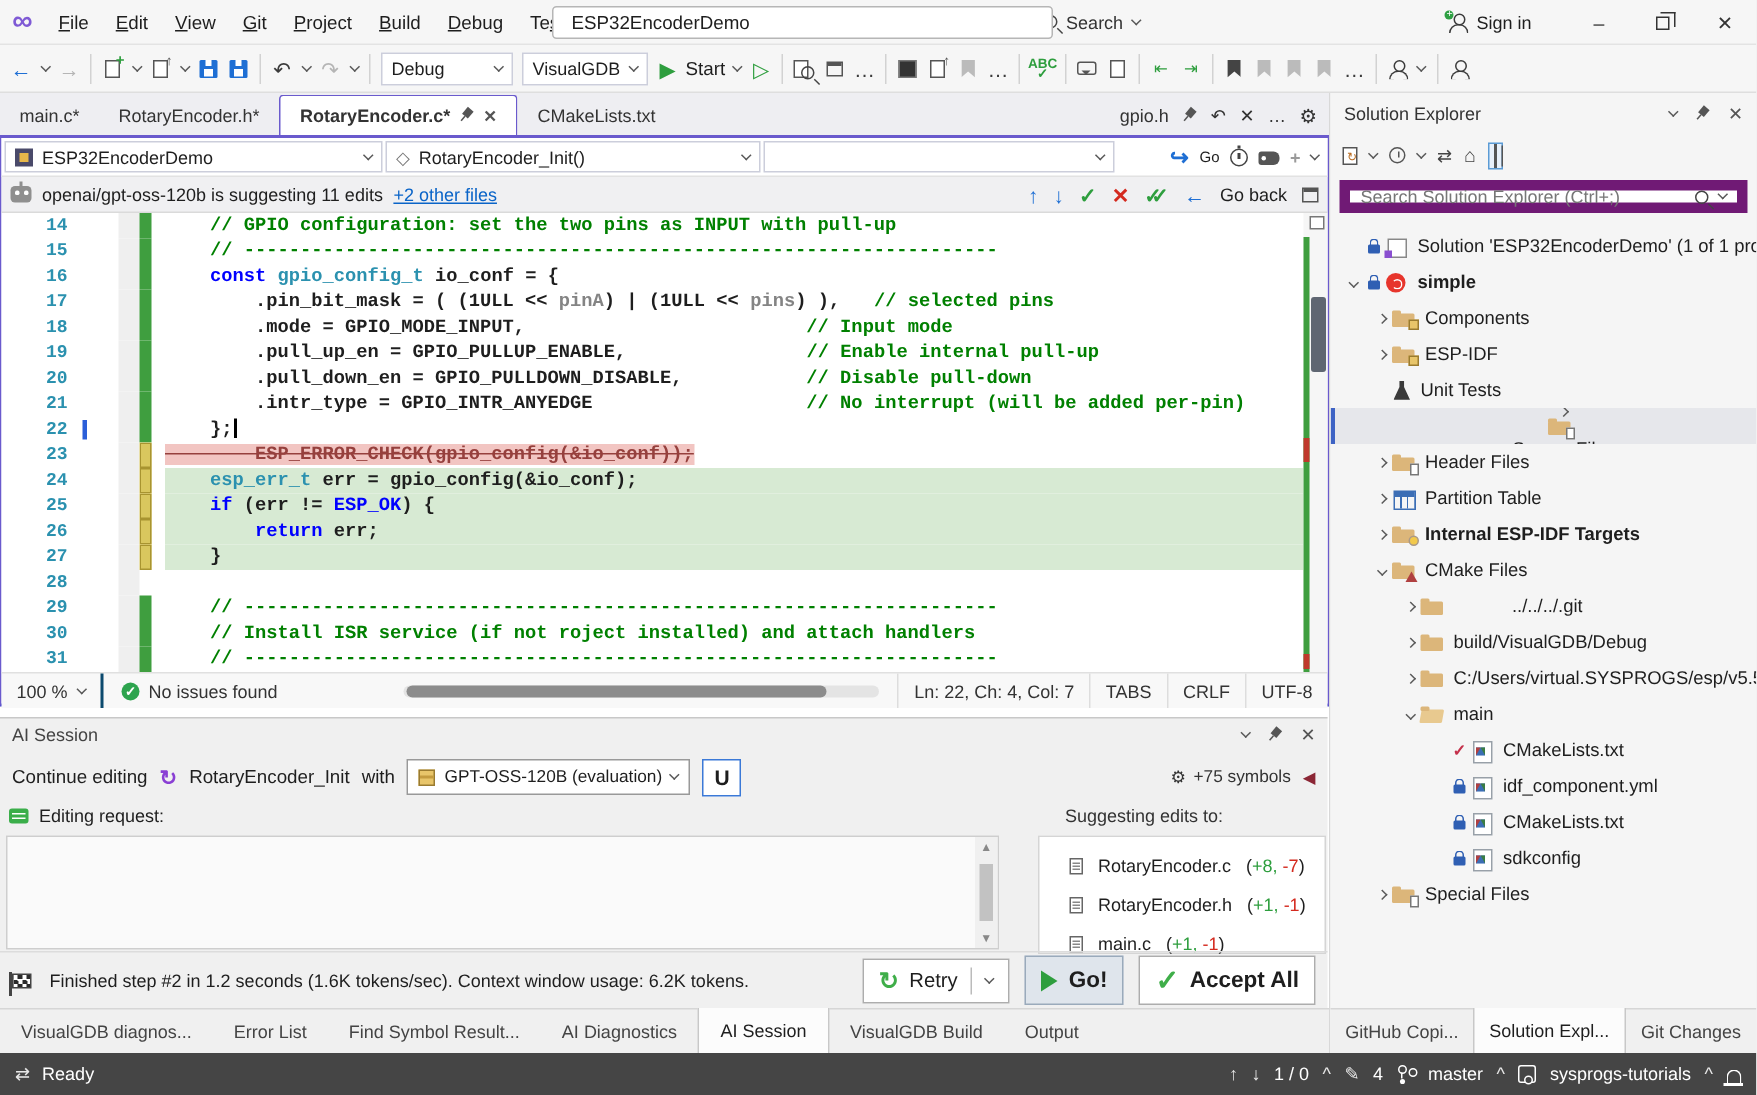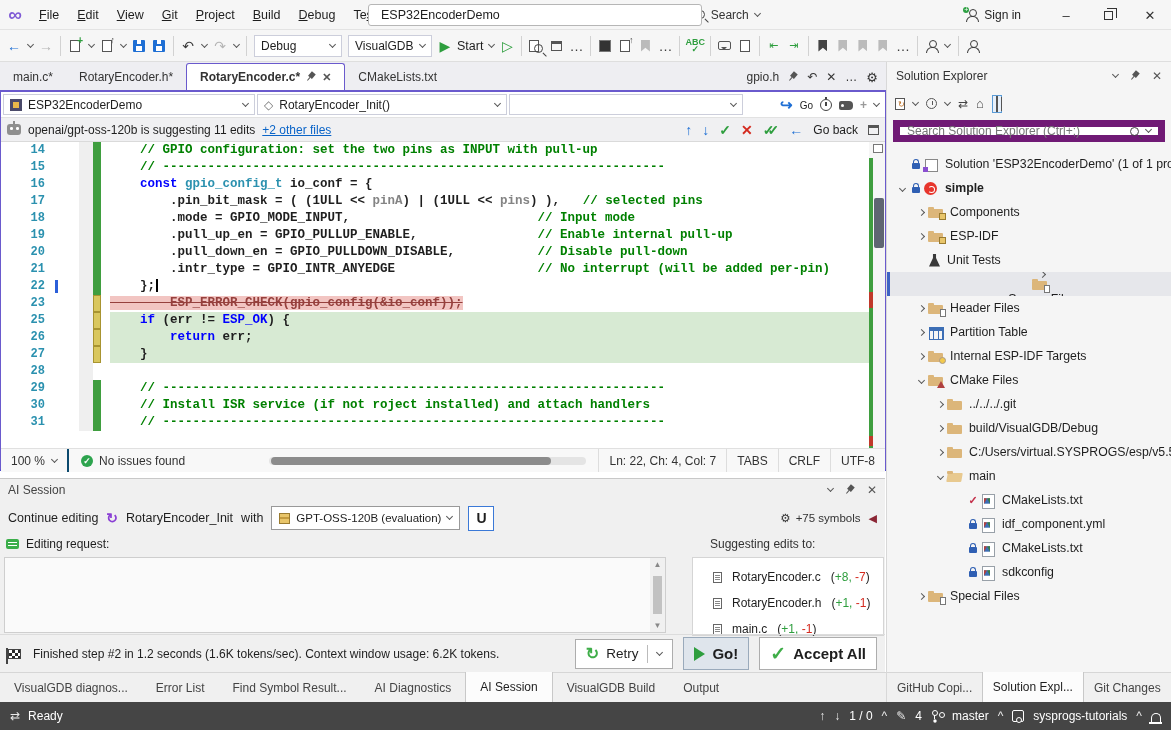--- a/index.html
+++ b/index.html
@@ -527,20 +527,28 @@
             </div>
             <div class="cl">
               <span class="lnum">23</span>
               <span class="g1"></span>
               <span class="g2"></span>
               <span class="barc bar-y"></span>
               <span class="g3"></span>
               <pre class="ct"><span class="del">        ESP_ERROR_CHECK(gpio_config(&amp;io_conf));</span></pre>
             </div>
             <div class="cl">
+              <span class="lnum">24</span>
+              <span class="g1"></span>
+              <span class="g2"></span>
+              <span class="barc bar-y"></span>
+              <span class="g3"></span>
+              <pre class="ct add"><span class="pl">    </span><span class="ty">esp_err_t</span><span class="pl"> err = gpio_config(&amp;io_conf);</span></pre>
+            </div>
+            <div class="cl">
               <span class="lnum">25</span>
               <span class="g1"></span>
               <span class="g2"></span>
               <span class="barc bar-y"></span>
               <span class="g3"></span>
               <pre class="ct add"><span class="pl">    </span><span class="kw">if</span><span class="pl"> (err != </span><span class="kw">ESP_OK</span><span class="pl">) {</span></pre>
             </div>
             <div class="cl">
               <span class="lnum">26</span>
               <span class="g1"></span>
@@ -810,39 +818,39 @@
           </span>
           <span style="overflow: hidden; text-overflow: clip;">Partition Table</span>
         </div>
         <div class="trow" style="padding-left: 27px;">
           <span class="texp">
             <span class="cv c"></span>
           </span>
           <span class="ti foldertarget">
             <i></i>
           </span>
-          <span style="overflow: hidden; text-overflow: clip;">Internal ESP-IDF Targets</span>
+          <span style="overflow: hidden; text-overflow: clip; font-weight: bold;">Internal ESP-IDF Targets</span>
         </div>
         <div class="trow" style="padding-left: 27px;">
           <span class="texp">
             <span class="cv e"></span>
           </span>
           <span class="ti foldercmake">
             <i></i>
           </span>
           <span style="overflow: hidden; text-overflow: clip;">CMake Files</span>
         </div>
         <div class="trow" style="padding-left: 46px;">
           <span class="texp">
             <span class="cv c"></span>
           </span>
           <span class="ti folder">
             <i></i>
           </span>
-          <span style="overflow: hidden; text-overflow: clip;">../../../.git</span>
+          <span style="overflow: hidden; text-overflow: clip; margin-left: 39px;">../../../.git</span>
         </div>
         <div class="trow" style="padding-left: 46px;">
           <span class="texp">
             <span class="cv c"></span>
           </span>
           <span class="ti folder">
             <i></i>
           </span>
           <span style="overflow: hidden; text-overflow: clip;">build/VisualGDB/Debug</span>
         </div>

